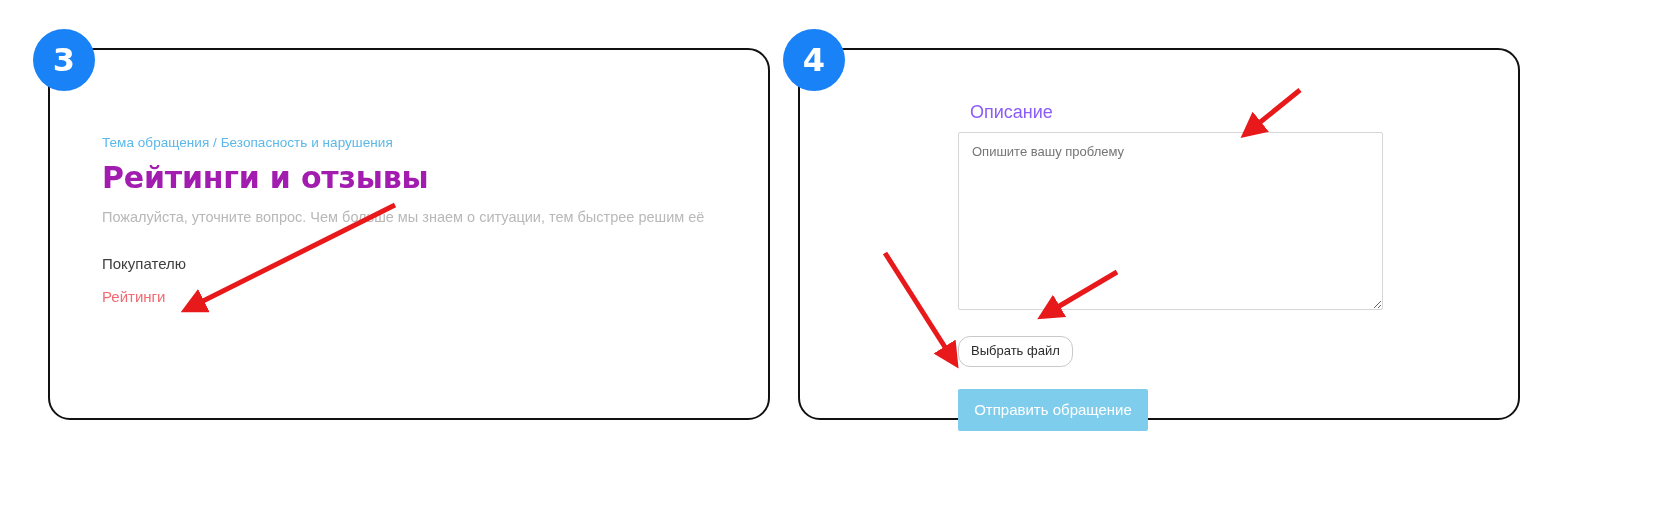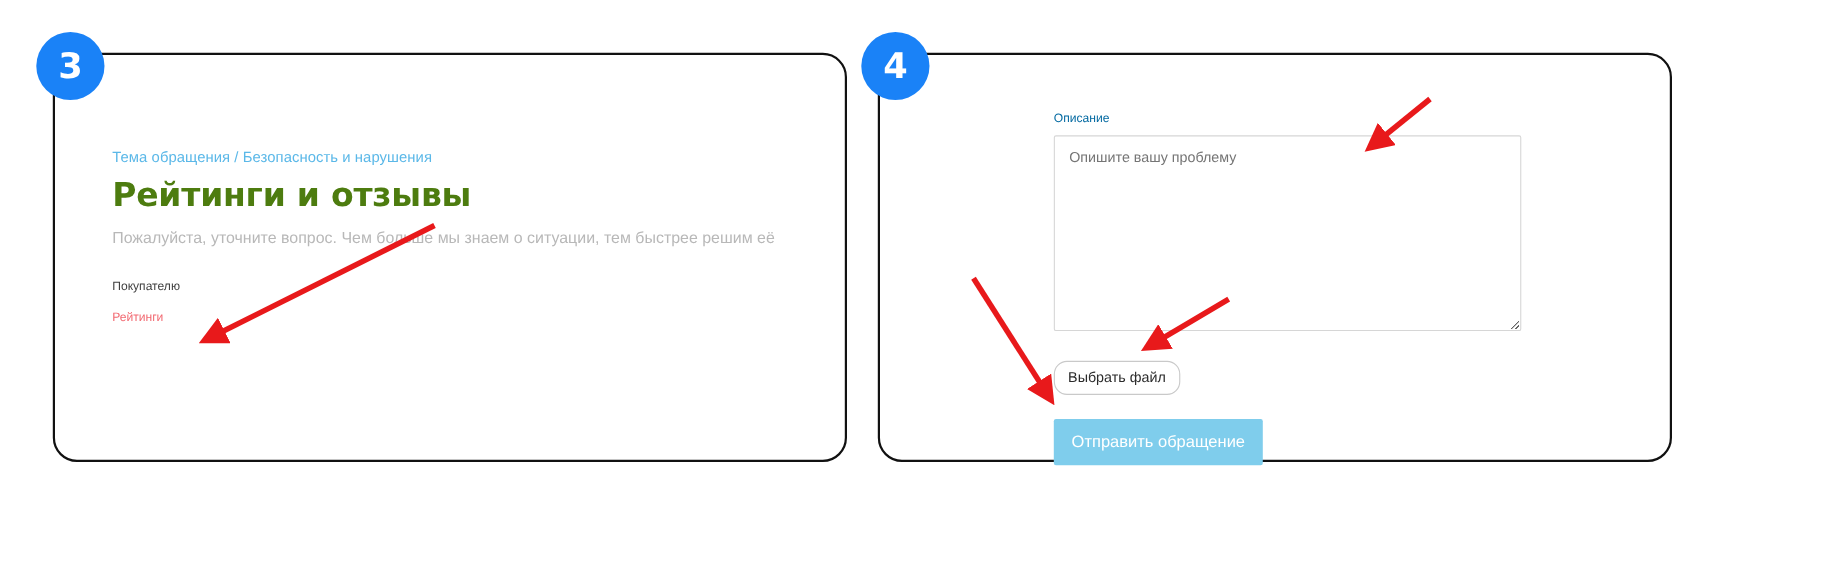--- a/index.html
+++ b/index.html
@@ -71,53 +71,53 @@
     width: 660px;
   }
   .breadcrumb {
     color: #5bb8e8;
     font-size: 13.5px;
     letter-spacing: 0.05px;
     margin: 0 0 10px 0;
     white-space: nowrap;
   }
   .page-title {
-    color: #4d7c0f;
+    color: #a21caf;
     font-size: 30px;
     font-weight: bold;
     margin: 0 0 14px 0;
     letter-spacing: -0.2px;
     font-family: "DejaVu Sans", sans-serif;
   }
   .page-subtitle {
     color: #b8b8b8;
     font-size: 14.5px;
     margin: 0 0 30px 0;
     white-space: nowrap;
   }
   .choice-link {
     display: block;
-    font-size: 11px;
+    font-size: 15px;
     margin-bottom: 16px;
     text-decoration: none;
   }
   .choice-buyer { color: #3f3f3f; }
   .choice-seller { color: #f26a72; }
 
   
   .p4-content {
     position: absolute;
     left: 158px;
     top: 52px;
     width: 470px;
   }
   .field-label {
-    color: #0369a1;
-    font-size: 11px;
-    margin: 0 0 9px 0;
+    color: #8b5cf6;
+    font-size: 18px;
+    margin: 0 0 9px 12px;
   }
   .textarea-box {
     box-sizing: border-box;
     width: 425px;
     height: 178px;
     border: 1px solid #d6d6d6;
     background: #ffffff;
     border-radius: 2px;
     padding: 11px 13px;
     color: #b0b0b0;

